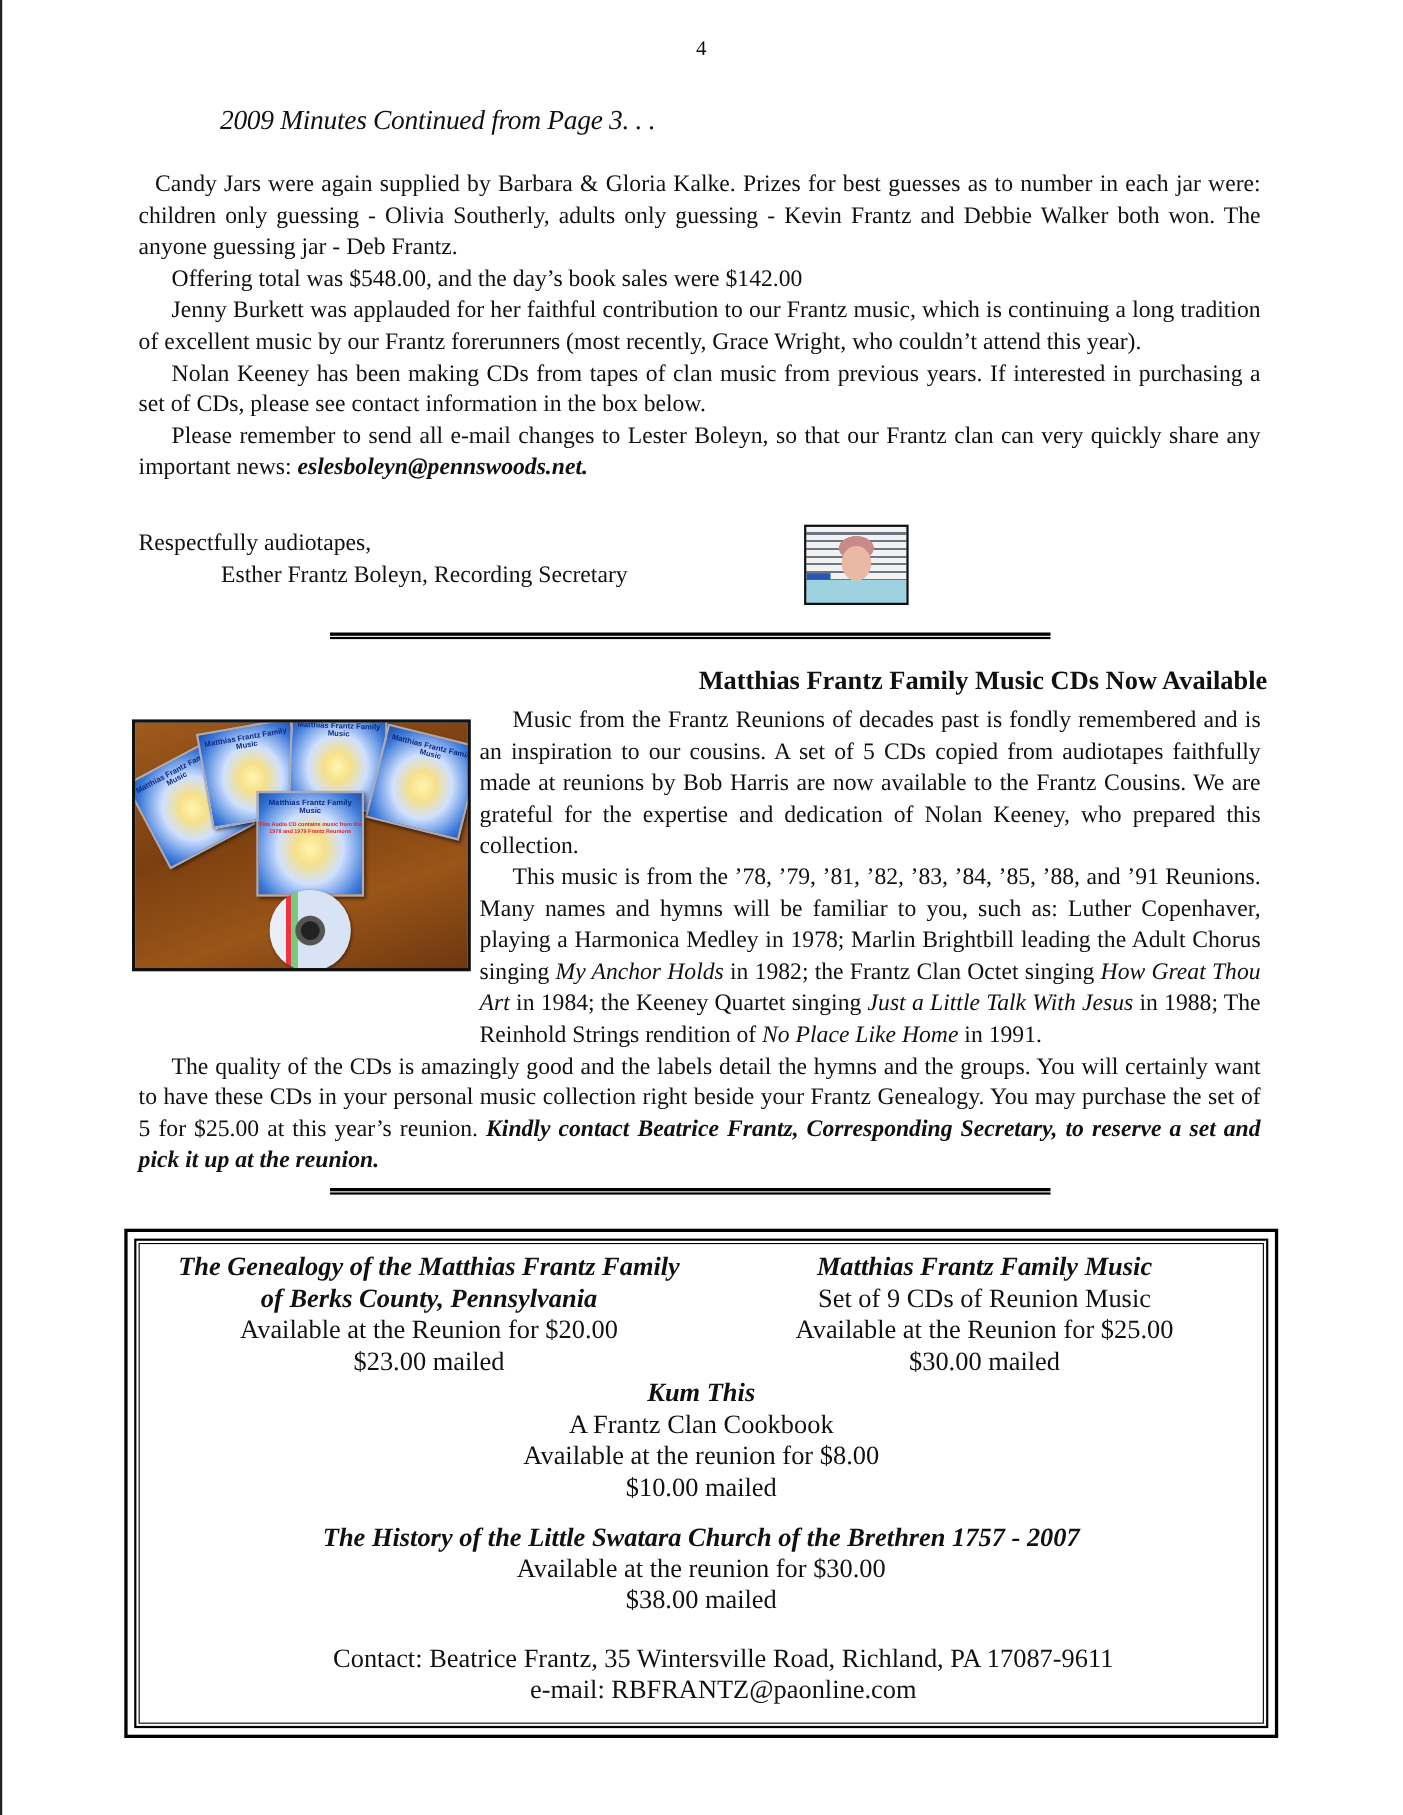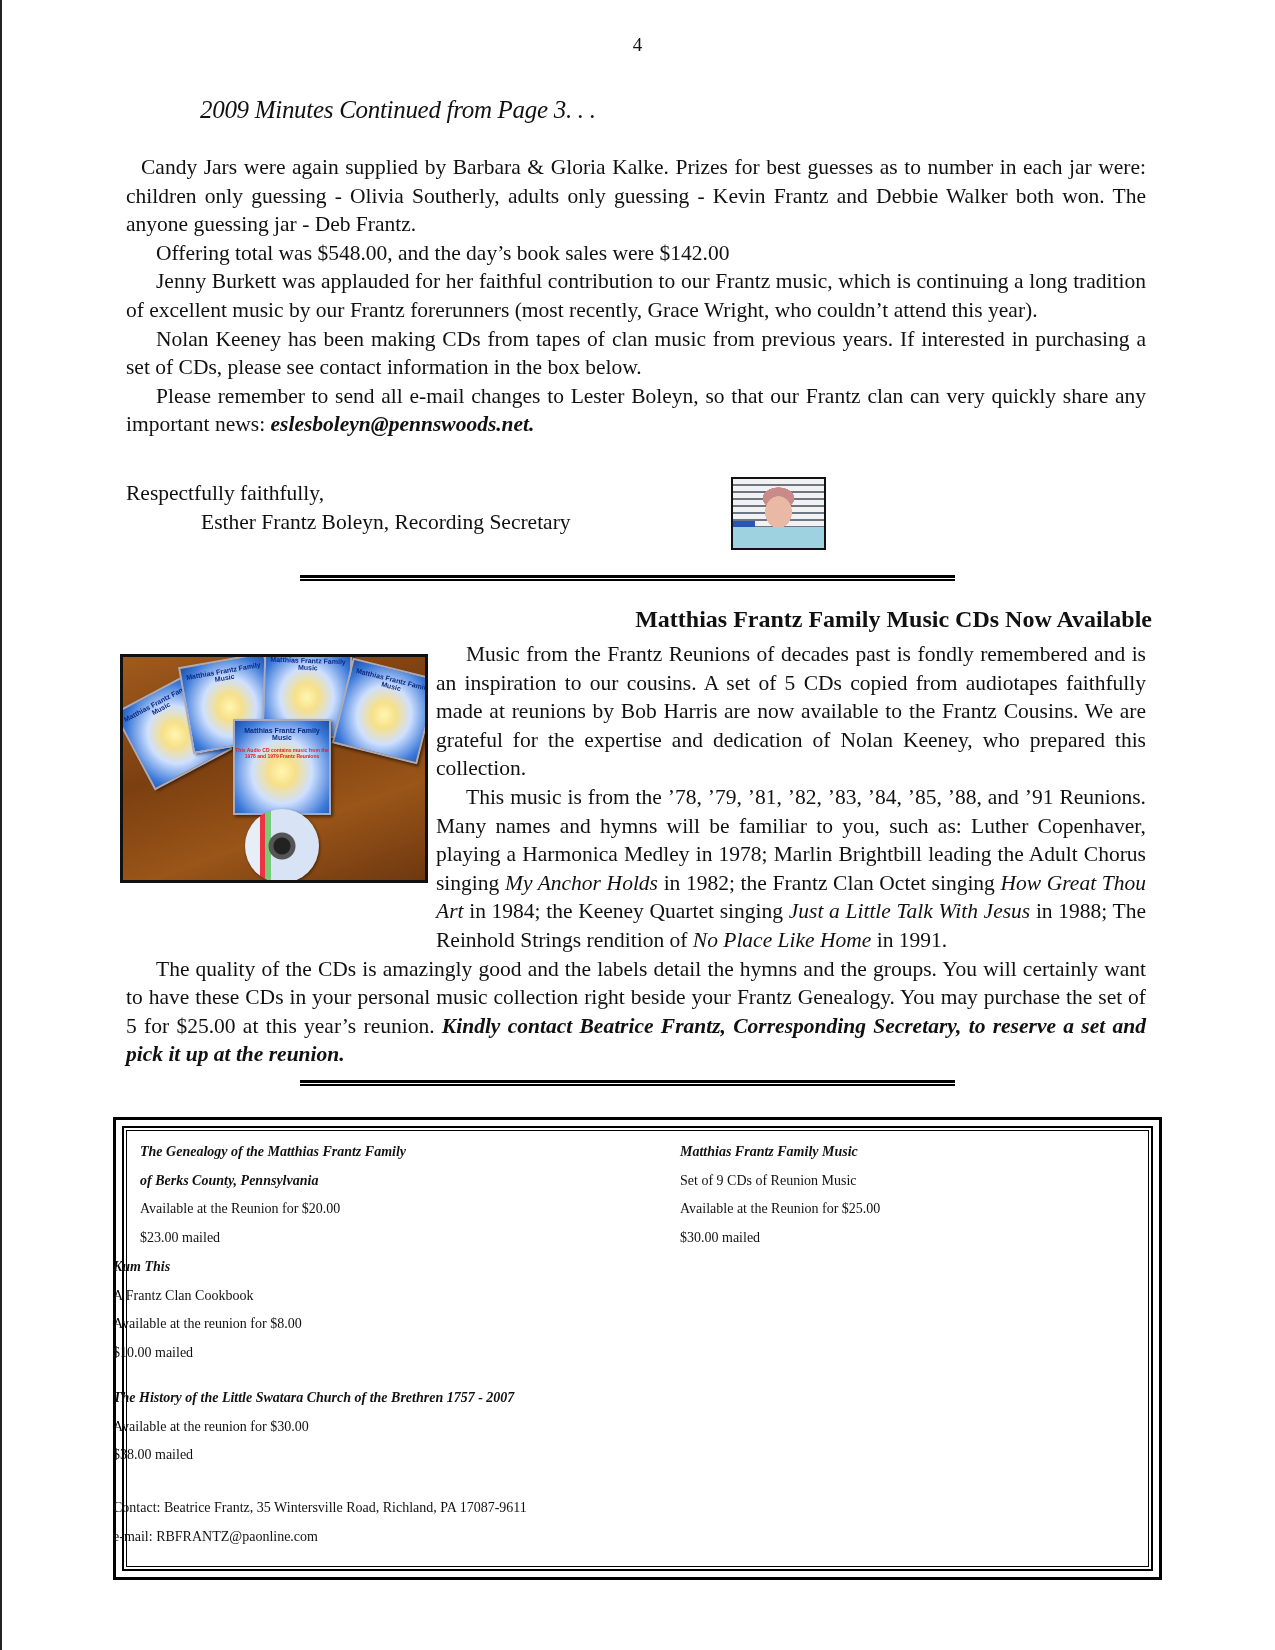--- a/index.html
+++ b/index.html
@@ -41,47 +41,47 @@
     box-shadow: 1px 1px 3px rgba(0,0,0,0.5); }
   .sec2 { position: absolute; top: 640px; left: 126px; width: 1020px; font-size: 21.5px; line-height: 28.6px; text-align: justify; }
   .sec2 .wrap-area { margin-left: 310px; }
   .sec2 p { margin: 0; }
   .sec2 em { font-style: italic; }
   .bolditalic { font-weight: bold; font-style: italic; }
   .box { position: absolute; left: 113px; top: 1117px; width: 1049px; height: 463px; box-sizing: border-box; border: 3px solid #000; }
   .box .b2 { position: absolute; left: 3px; top: 3px; right: 3px; bottom: 3px; border: 3px solid #fff; }
   .box .b3 { position: absolute; left: 6px; top: 6px; right: 6px; bottom: 6px; border: 2px solid #000; }
   .box .b4 { position: absolute; left: 10px; top: 10px; right: 10px; bottom: 10px; border: 1px solid #000; }
-  .box-text { position: absolute; font-size: 14px; line-height: 28.5px; }
+  .box-text { position: absolute; font-size: 24px; line-height: 28.5px; text-align: center; }
   .box-text .t { font-style: italic; font-weight: bold; }
   .col-left { left: 140px; top: 1138px; width: 500px; }
   .col-right { left: 680px; top: 1138px; width: 430px; }
   .center-block { left: 113px; width: 1049px; }
   .kum { top: 1253px; }
   .hist { top: 1384px; }
-  .contact { top: 1494px; }
+  .contact { top: 1494px; padding-left: 20px; }
 </style>
 </head>
 <body>
 
 <div class="left-edge"></div>
 
 <div class="page-num">4</div>
 <div class="cont-head">2009 Minutes Continued from Page 3. . .</div>
 
 <div class="sec1">
   <p class="indent-small">Candy Jars were again supplied by Barbara &amp; Gloria Kalke. Prizes for best guesses as to number in each jar were: children only guessing - Olivia Southerly, adults only guessing - Kevin Frantz and Debbie Walker both won. The anyone guessing jar - Deb Frantz.</p>
   <p class="indent">Offering total was $548.00, and the day’s book sales were $142.00</p>
   <p class="indent">Jenny Burkett was applauded for her faithful contribution to our Frantz music, which is continuing a long tradition of excellent music by our Frantz forerunners (most recently, Grace Wright, who couldn’t attend this year).</p>
   <p class="indent">Nolan Keeney has been making CDs from tapes of clan music from previous years. If interested in purchasing a set of CDs, please see contact information in the box below.</p>
   <p class="indent"><span>Please remember to send all e-mail changes to Lester Boleyn, so that our Frantz clan can very quickly share any important news: </span><span class="email-inline">eslesboleyn@pennswoods.net.</span></p>
 </div>
 
 <div class="sig">
-  <div>Respectfully faithfully,</div>
+  <div>Respectfully audiotapes,</div>
   <div class="name">Esther Frantz Boleyn, Recording Secretary</div>
 </div>
 <div class="portrait">
     <div class="stripe"></div>
   </div>
 
 <div class="rule r1"></div>
 
 <div class="cd-title">Matthias Frantz Family Music CDs Now Available</div>
 

